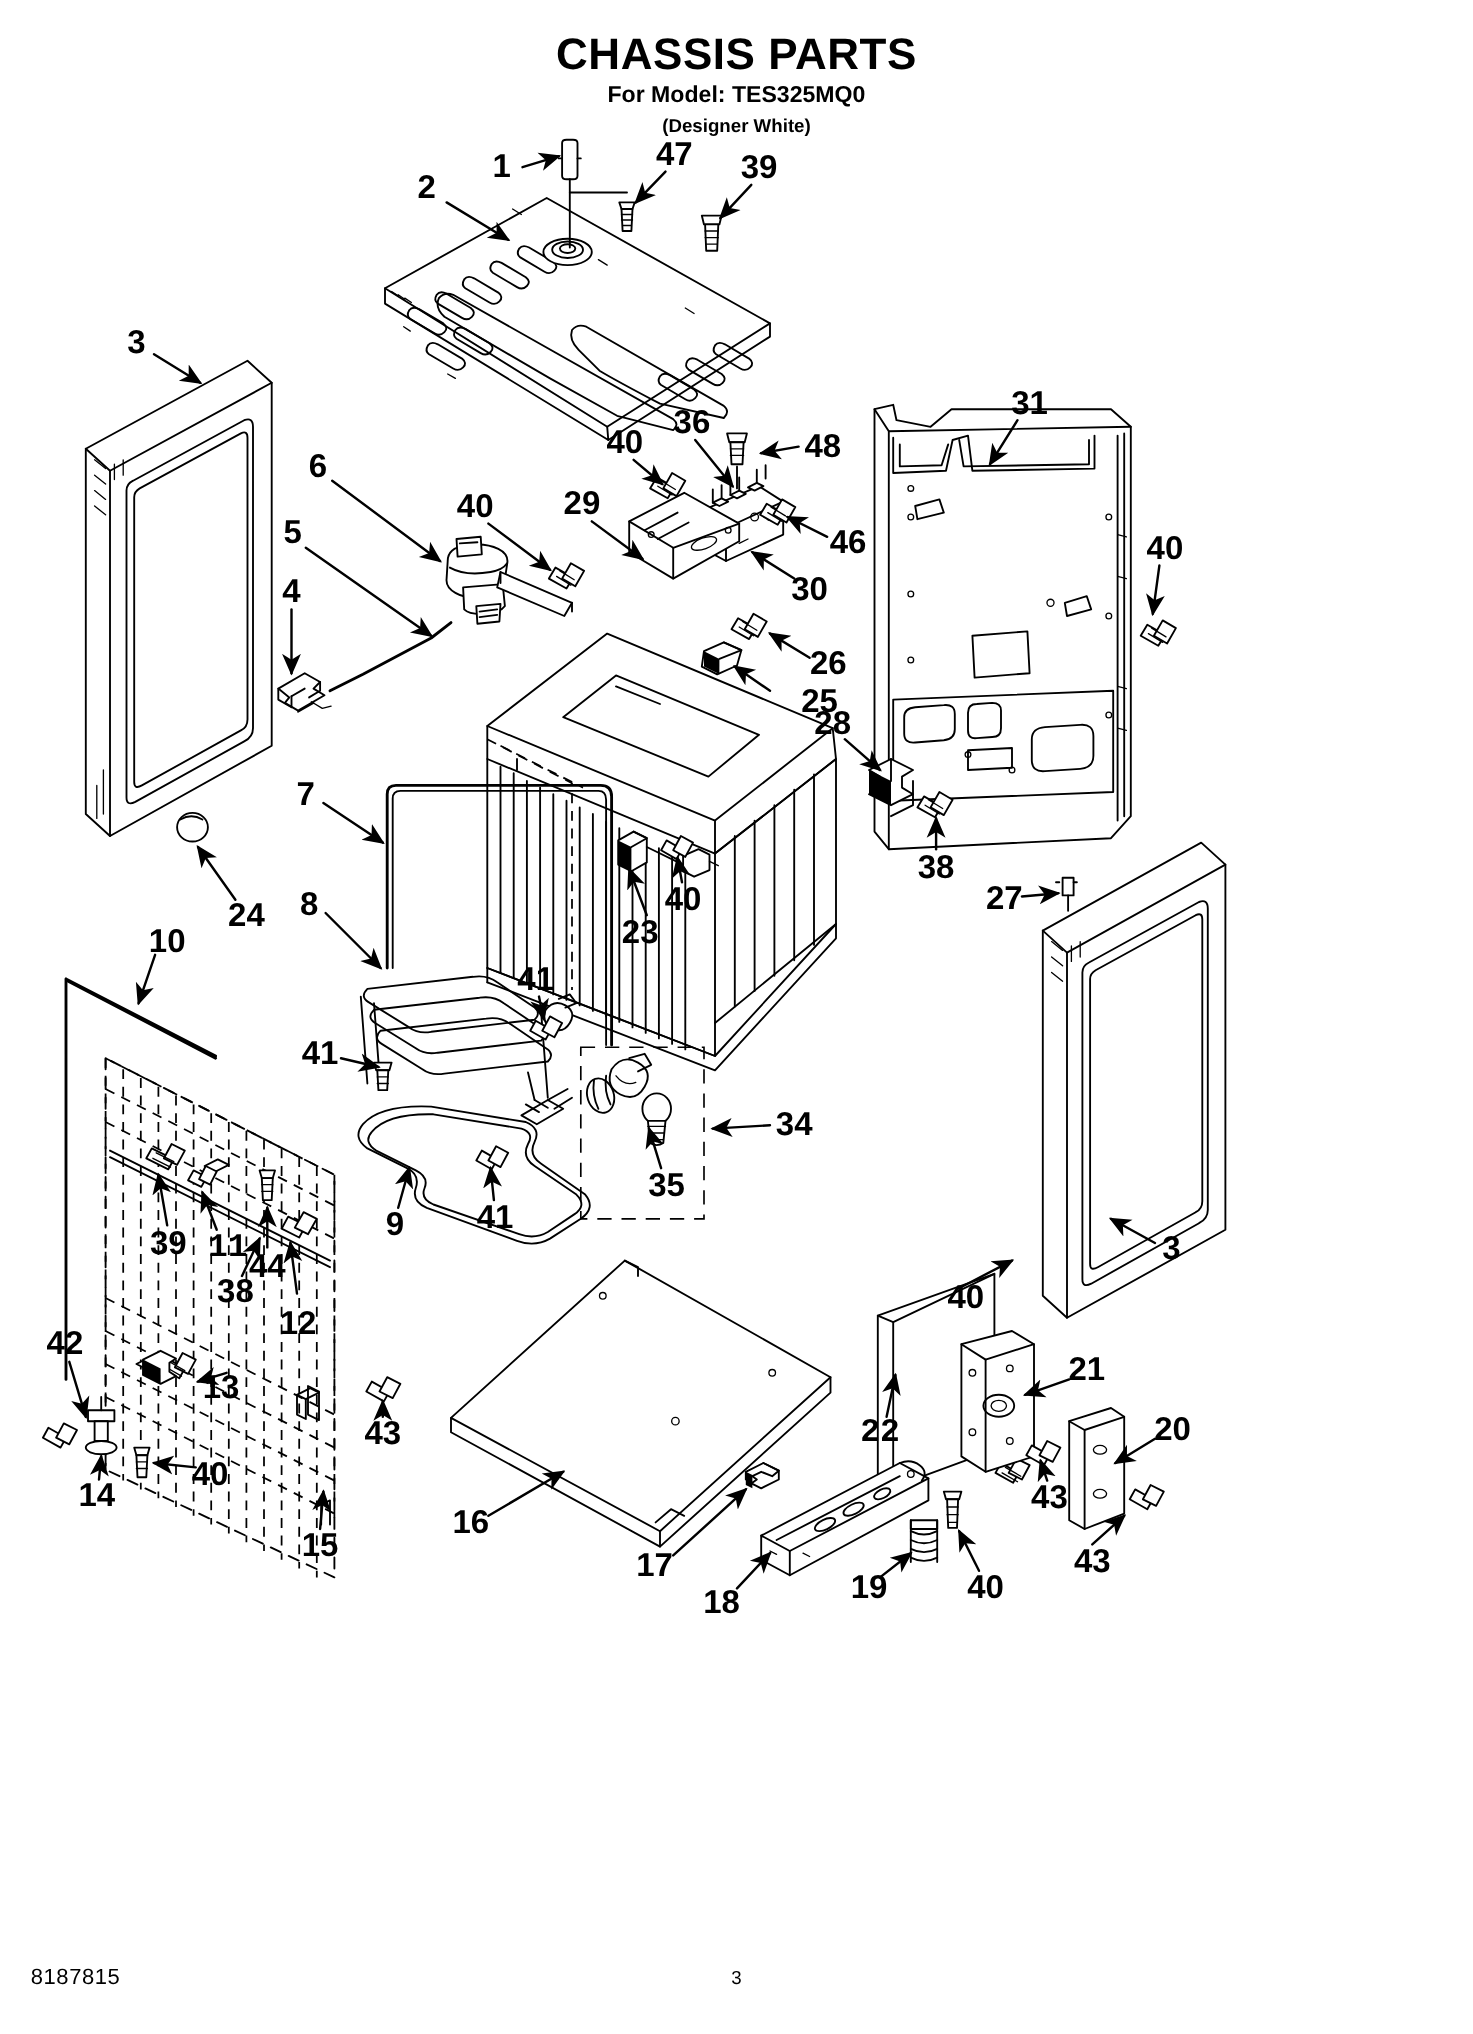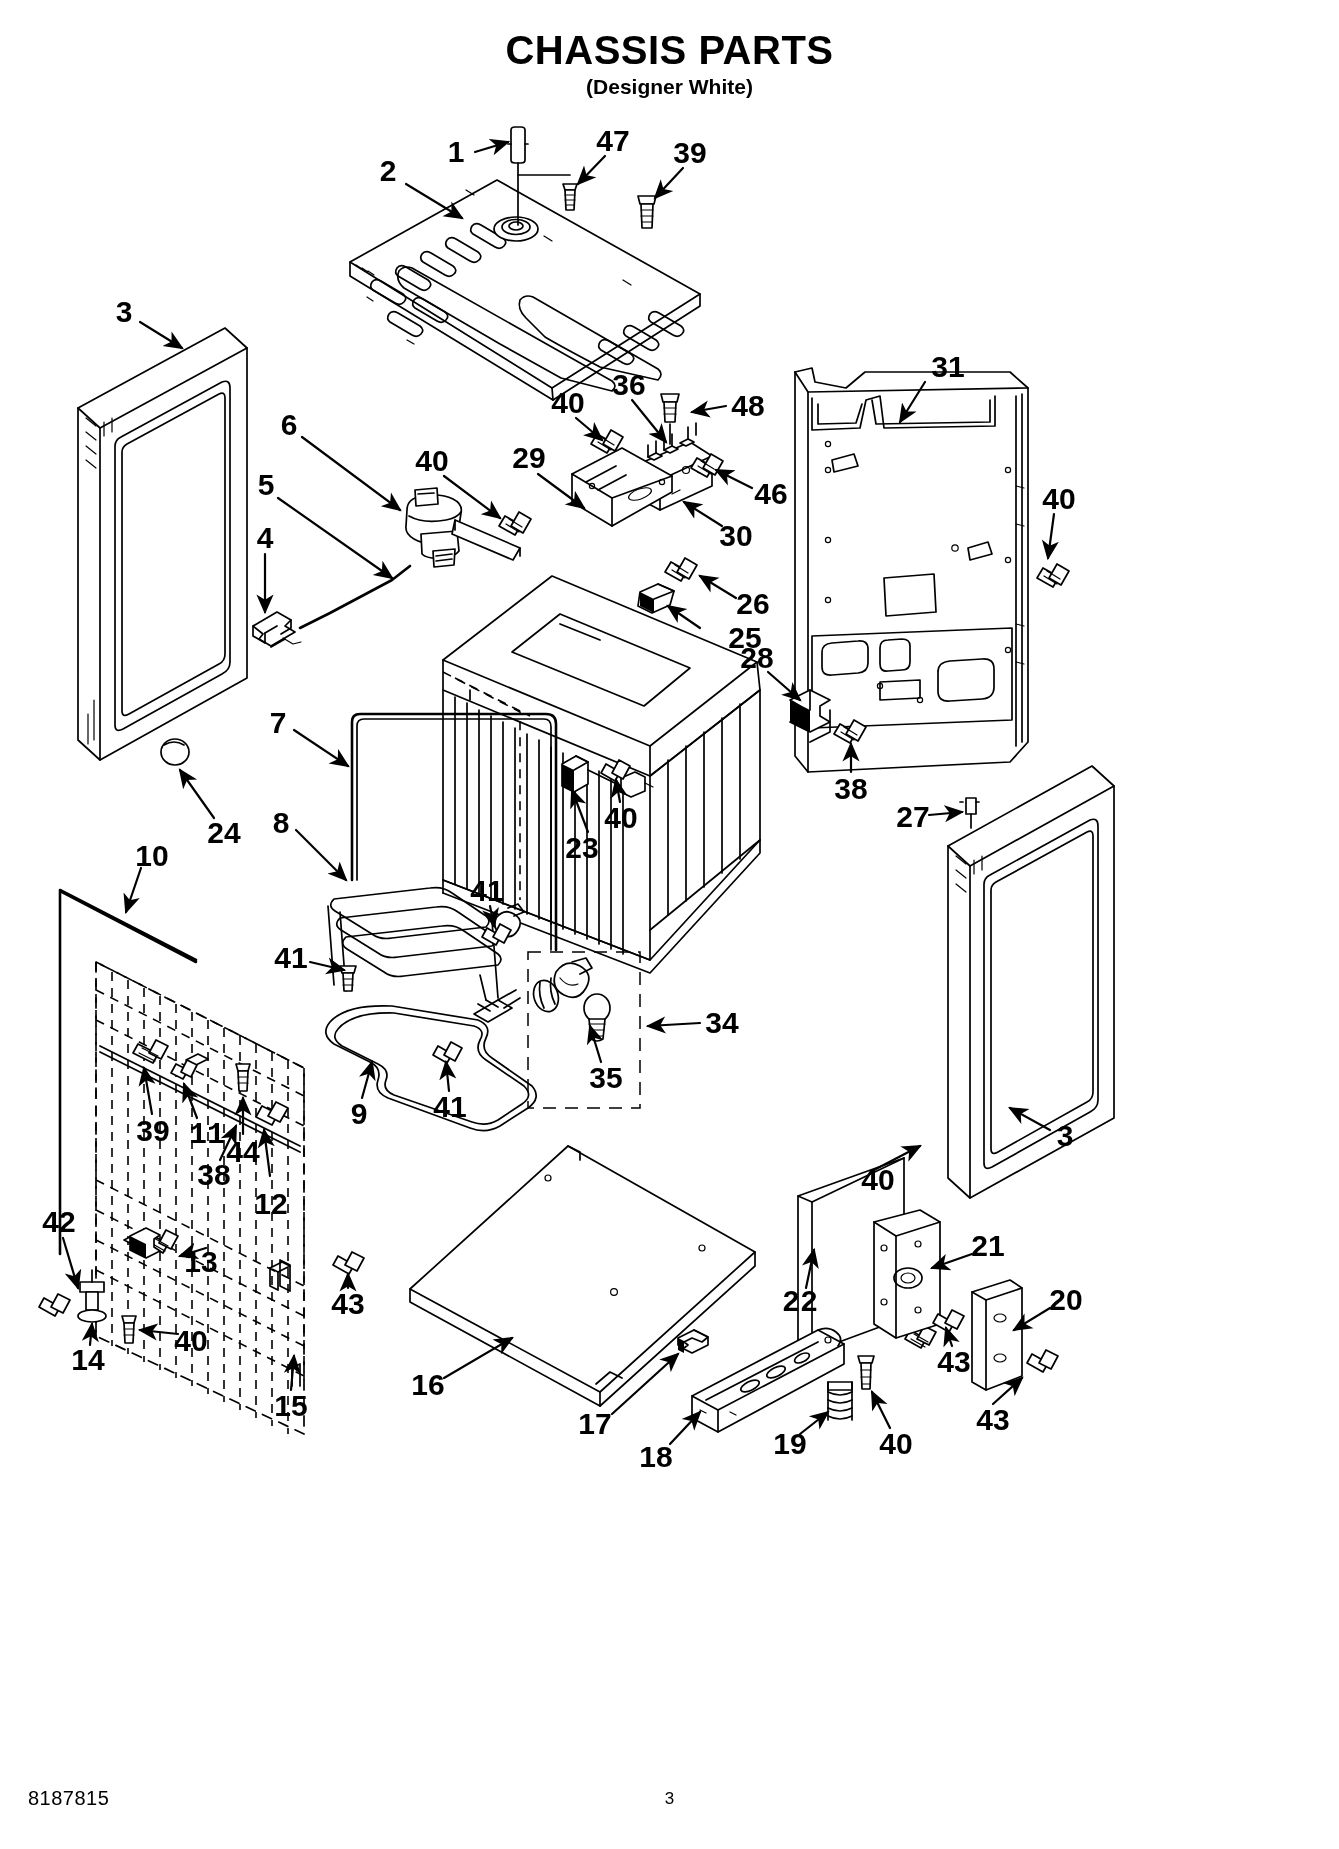--- a/index.html
+++ b/index.html
@@ -35,21 +35,21 @@
     margin: 0;
   }
   #doc-subtitle {
     font-size: 21px;
     font-weight: bold;
     line-height: 26px;
     margin: 0;
     padding-top: 2px;
   }
   #doc-variant {
-    font-size: 21px;
+    font-size: 17px;
     font-weight: bold;
     line-height: 26px;
     margin: 0;
     padding-top: 2px;
   }
   
   #footer-part-number {
     position: absolute;
     left: 28px;
     top: 1787px;
@@ -89,20 +89,21 @@
     user-select: none;
   }
 </style>
 </head>
 <body>
 
 <div id="page">
 
   <div id="header">
     <div id="doc-title">CHASSIS PARTS</div>
+    <div id="doc-subtitle">For Model: TES325MQ0</div>
     <div id="doc-variant">(Designer White)</div>
   </div>
 
   <div id="drawing">
     <svg width="1339" height="1849" viewBox="0 0 1339 1849" xmlns="http://www.w3.org/2000/svg">
       <defs>
         <marker id="arrowhead" markerWidth="9" markerHeight="9" refX="8" refY="4.5" orient="auto">
           <polygon points="0,0.6 9,4.5 0,8.4 2.4,4.5" fill="#000"></polygon>
         </marker>
         <style>
@@ -727,21 +728,21 @@
       </g>
     </svg>
   </div>
 
   <div id="callout-layer">
     <div class="callout" style="left:456px; top:152px;">1</div>
     <div class="callout" style="left:388px; top:171px;">2</div>
     <div class="callout" style="left:613px; top:141px;">47</div>
     <div class="callout" style="left:690px; top:153px;">39</div>
     <div class="callout" style="left:124px; top:312px;">3</div>
-    <div class="callout" style="left:936px; top:367px;margin-left:12px;">31</div>
+    <div class="callout" style="left:936px; top:367px;">31</div>
     <div class="callout" style="left:629px; top:385px;">36</div>
     <div class="callout" style="left:748px; top:406px;">48</div>
     <div class="callout" style="left:568px; top:403px;">40</div>
     <div class="callout" style="left:289px; top:425px;">6</div>
     <div class="callout" style="left:432px; top:461px;">40</div>
     <div class="callout" style="left:529px; top:458px;">29</div>
     <div class="callout" style="left:771px; top:494px;">46</div>
     <div class="callout" style="left:1059px; top:499px;">40</div>
     <div class="callout" style="left:266px; top:485px;">5</div>
     <div class="callout" style="left:736px; top:536px;">30</div>

